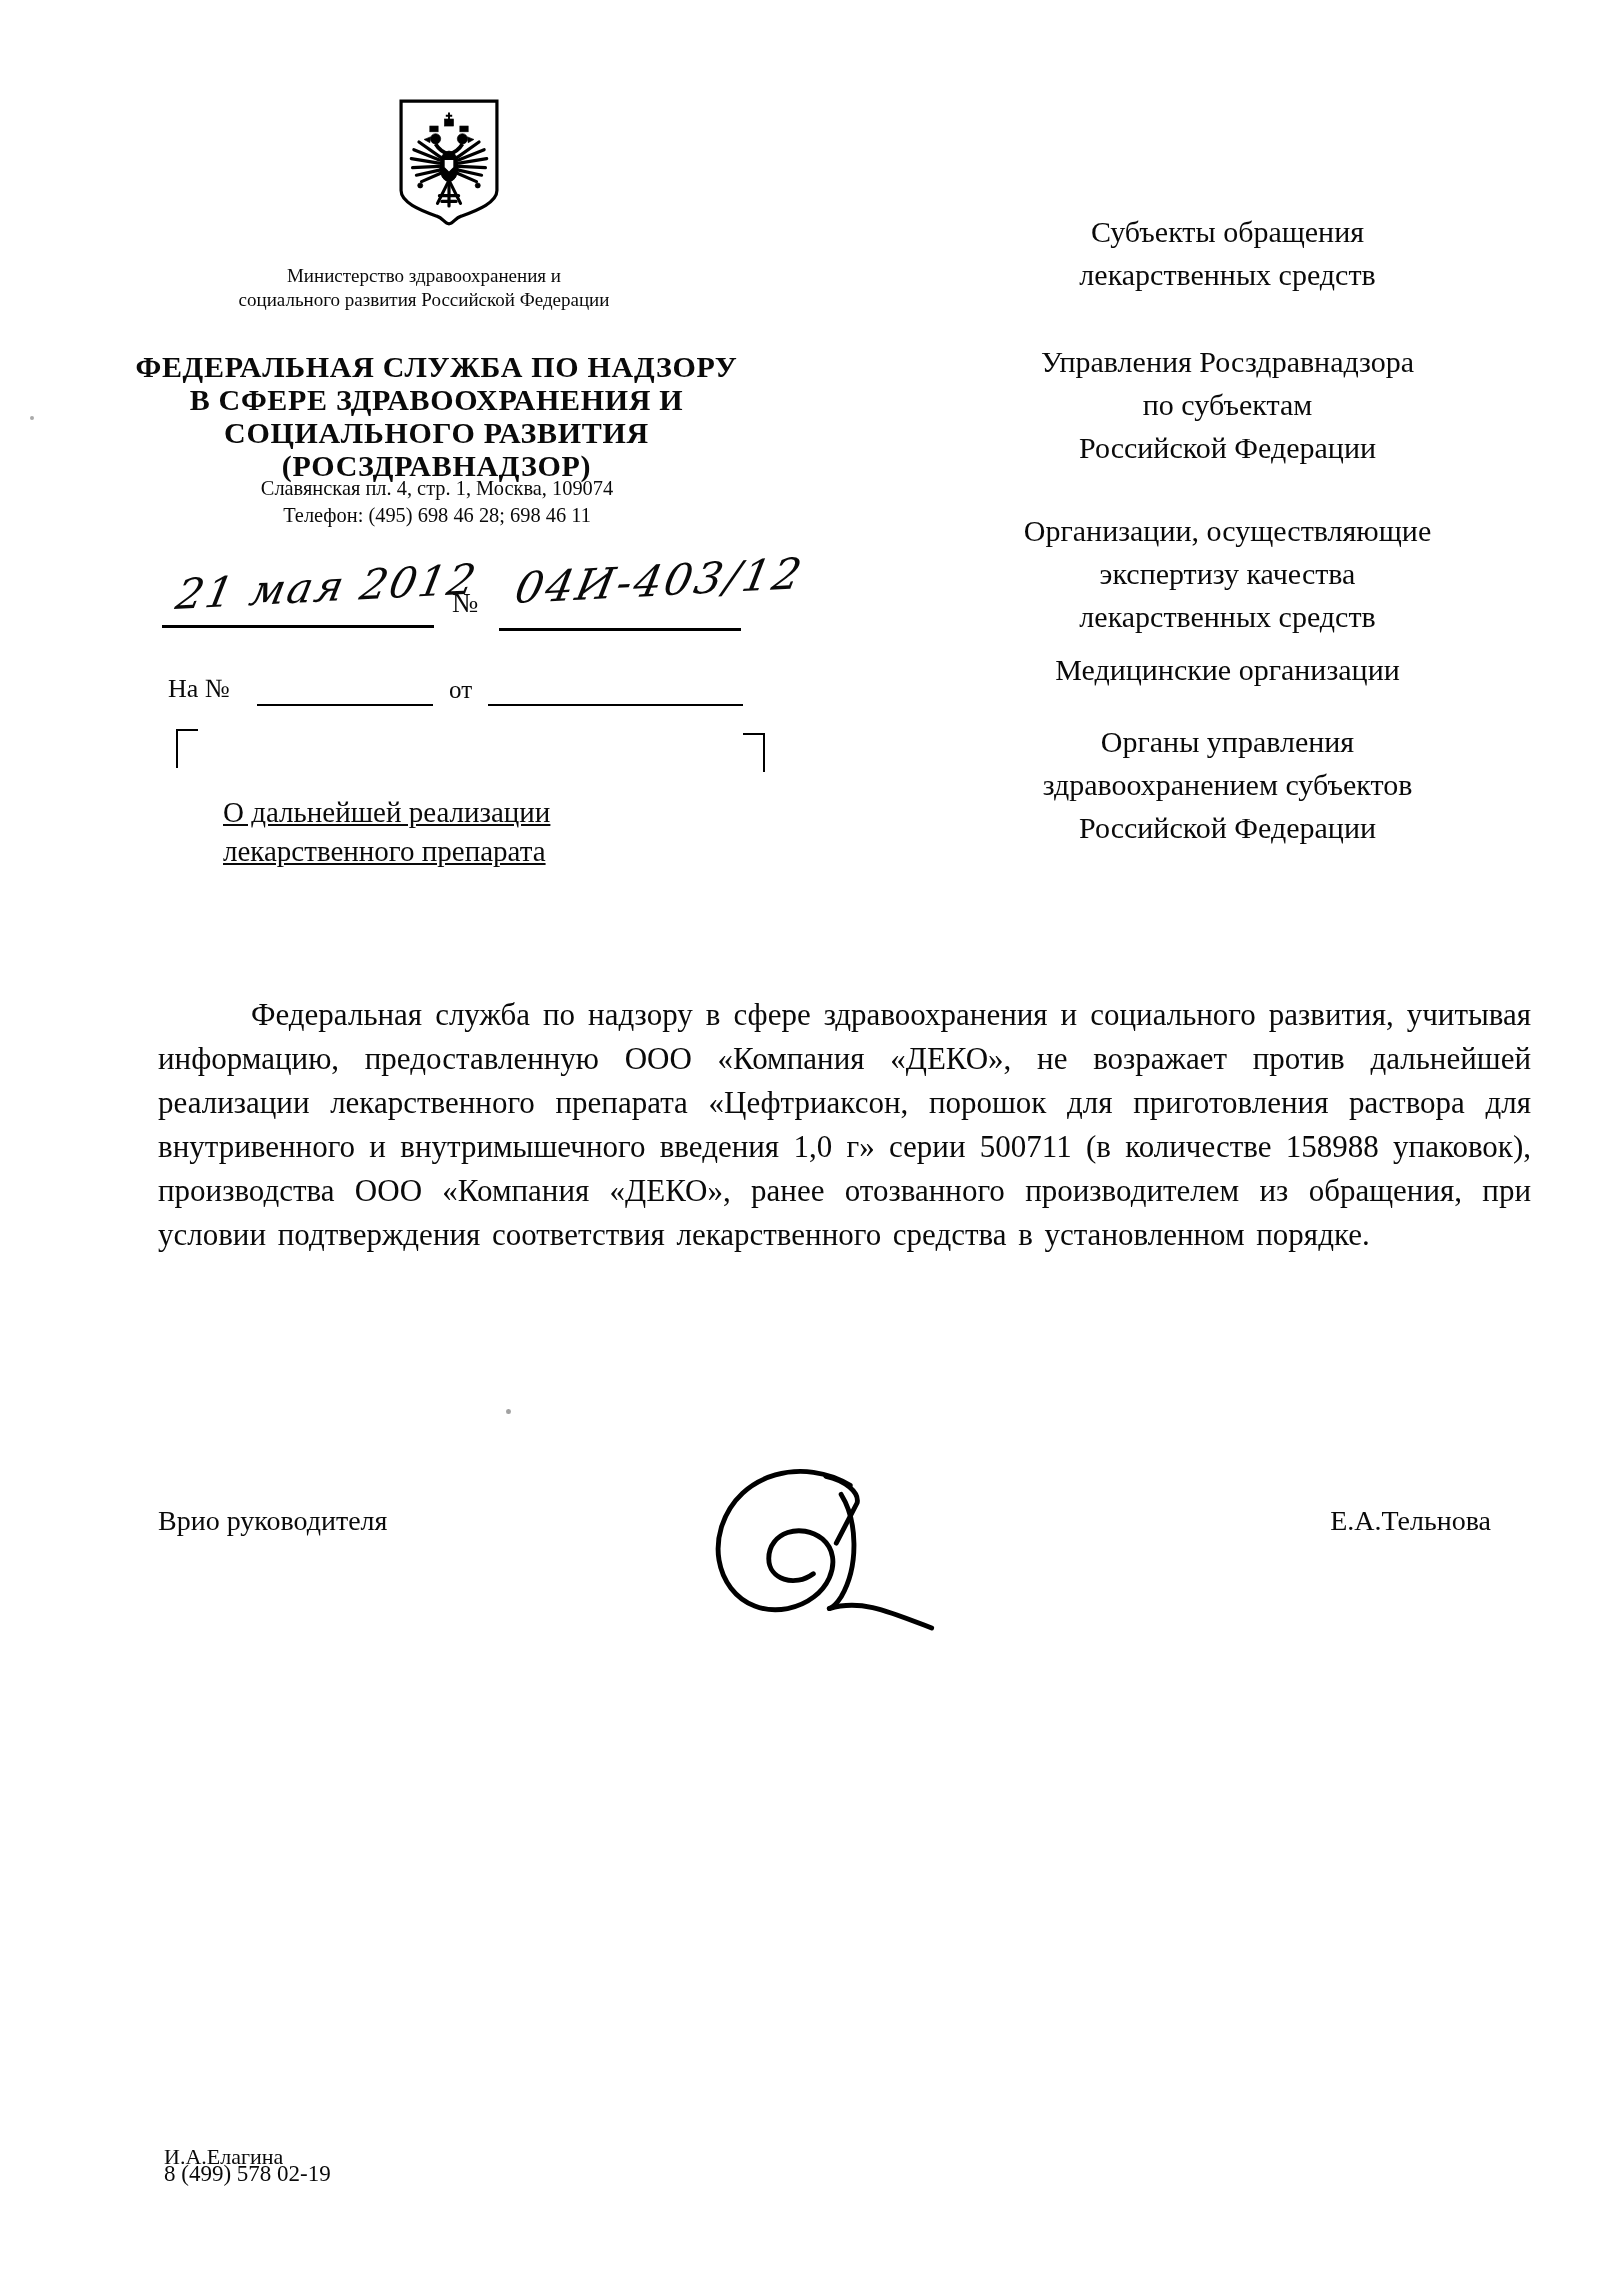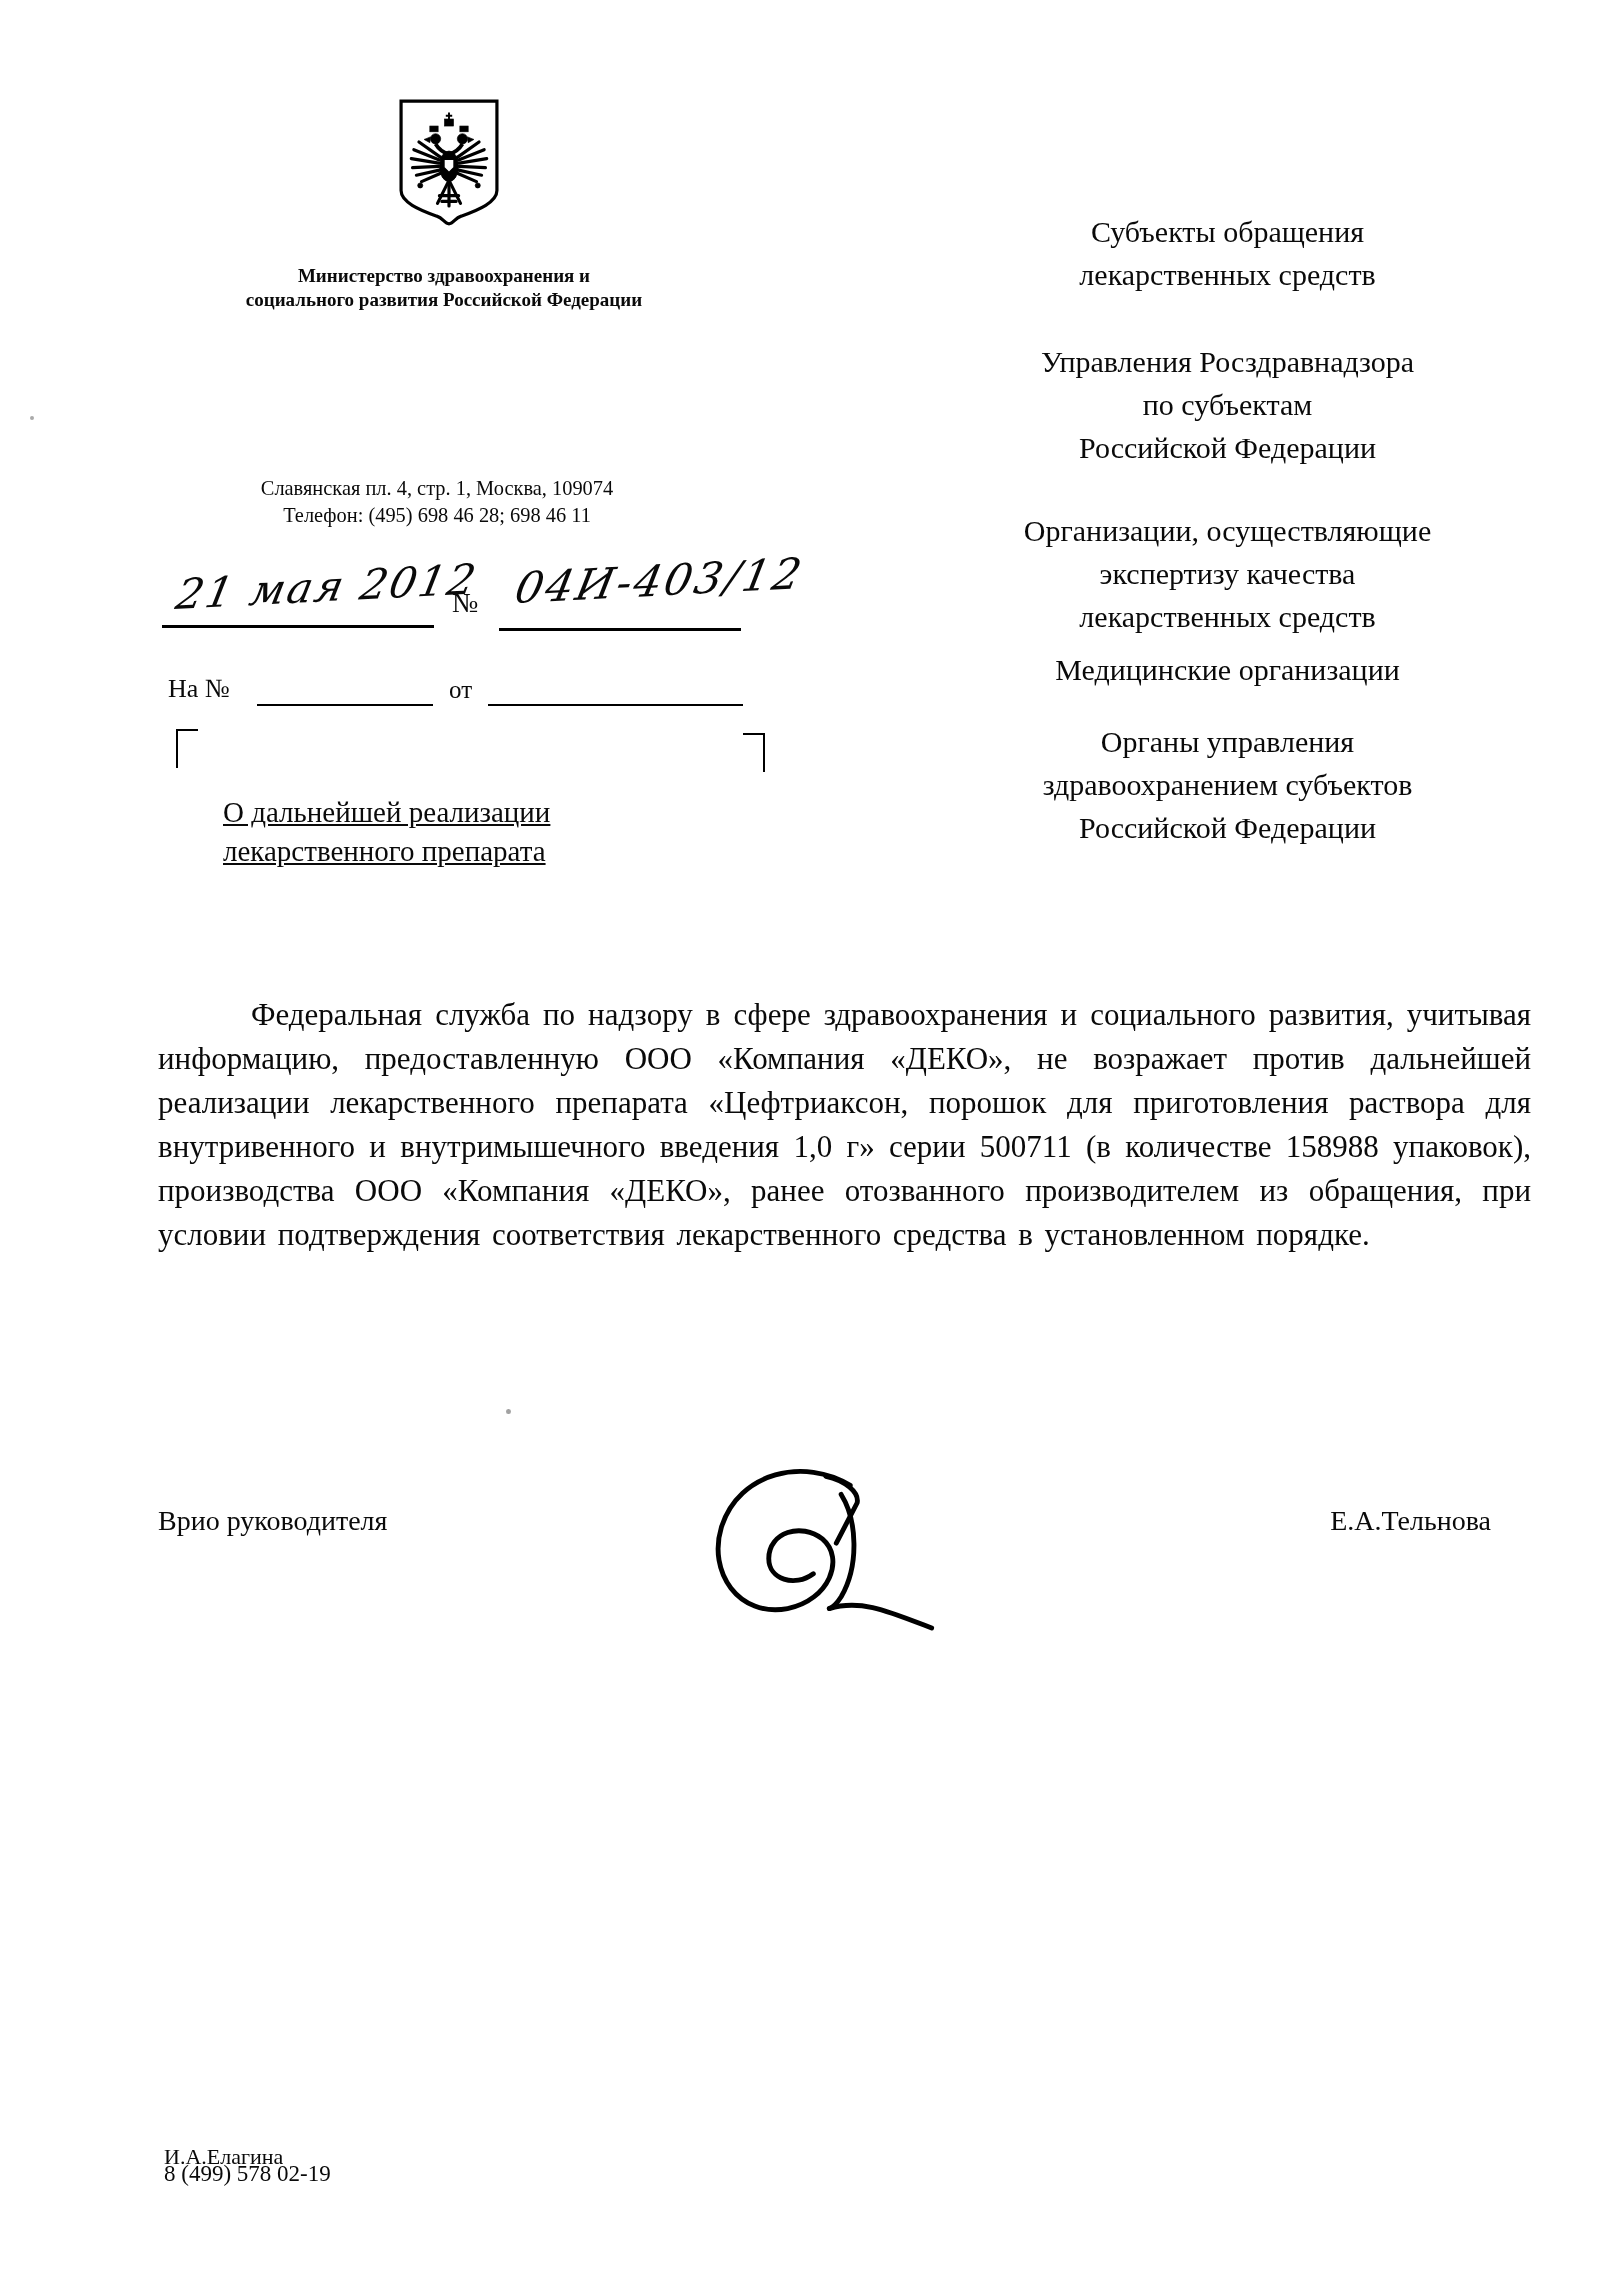--- a/index.html
+++ b/index.html
@@ -12,22 +12,22 @@
     font-family: "Liberation Serif", "DejaVu Serif", serif;
     overflow: hidden;
   }
   .abs { position: absolute; }
   .pre { white-space: pre; margin-top: 24px; }
   .center { text-align: center; }
 
   
   .emblem { left: 393px; top: 96px; width: 112px; height: 131px; }
   .ministry {
-    left: 132px; top: 240px; width: 624px;
-    font-weight: bold; font-size: 19px; line-height: 24px;
+    left: 112px; top: 240px; width: 624px;
+    font-weight: normal; font-size: 19px; line-height: 24px;
   }
   .service {
     left: 108px; top: 326px; width: 657px;
     font-weight: bold; font-size: 30px; line-height: 33px;
     letter-spacing: 0.7px;
   }
   .address { left: 125px; top: 477px; width: 624px; font-size: 20.4px; }
   .phone   { left: 125px; top: 504px; width: 624px; font-size: 20.4px; }
 
   
@@ -134,20 +134,24 @@
         <path d="M 74 165 L 96 165"></path>
       </g>
       <circle cx="40" cy="140" r="4"></circle>
       <circle cx="130" cy="140" r="4"></circle>
       <path d="M 77 99 h 16 v 13 l -8 8 -8 -8 z" fill="#fff" stroke-width="2.5"></path>
     </g>
   </svg>
 
   <div class="abs ministry center pre">Министерство здравоохранения и
 социального развития Российской Федерации</div>
+  <div class="abs service center pre">ФЕДЕРАЛЬНАЯ СЛУЖБА ПО НАДЗОРУ
+В СФЕРЕ ЗДРАВООХРАНЕНИЯ И
+СОЦИАЛЬНОГО РАЗВИТИЯ
+(РОСЗДРАВНАДЗОР)</div>
   <div class="abs address center">Славянская пл. 4, стр. 1, Москва, 109074</div>
   <div class="abs phone center">Телефон: (495) 698 46 28; 698 46 11</div>
 
   <div class="abs hand hand-date">21 мая 2012</div>
   <div class="abs number-sign">№</div>
   <div class="abs hand hand-number">04И-403/12</div>
   <div class="abs rule date-underline"></div>
   <div class="abs rule number-underline"></div>
 
   <div class="abs reply-label">На №</div>

